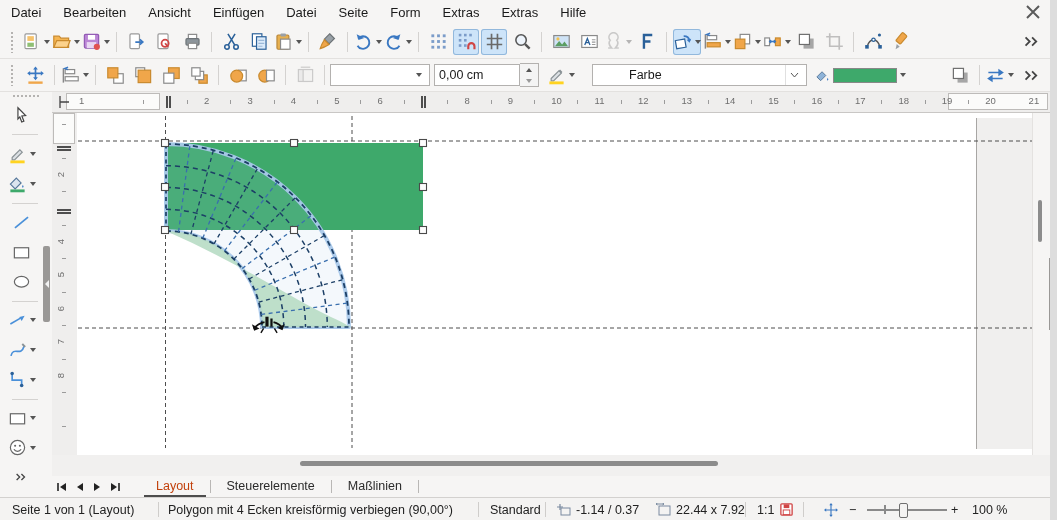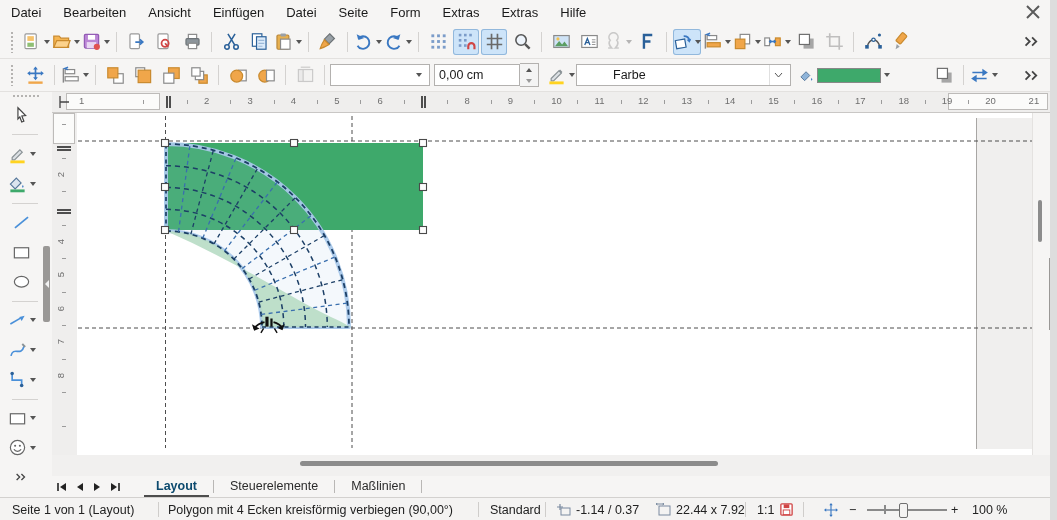--- a/index.html
+++ b/index.html
@@ -45,21 +45,21 @@
   #outside-page{position:absolute;left:899px;top:5px;width:56px;height:331px;background:#f0efee;border-left:1px solid #a8a6a4;}
   #right-gutter{position:absolute;left:955px;top:0;width:25px;height:342px;background:#f6f5f4;border-left:1px solid #e4e2e0;}
   #vscroll-thumb{position:absolute;left:961px;top:87px;width:4px;height:42px;background:#8c8c8c;border-radius:2px;}
   #draw-svg{position:absolute;left:0;top:0;width:980px;height:342px;}
   
   #hscrollstrip{position:absolute;left:52px;top:455px;width:1005px;height:21px;background:#f1f0ef;}
   #hscroll-thumb{position:absolute;left:248px;top:6px;width:418px;height:5px;background:#8c8c8c;border-radius:2.5px;}
   #tabstrip{position:absolute;left:52px;top:476px;width:1005px;height:21px;display:flex;align-items:center;background:#f6f5f4;}
   .navbtn{width:18px;height:16px;display:flex;align-items:center;justify-content:center;}
   .tab{font-size:12.5px;padding:2px 14px 3px;color:#2b2b2b;position:relative;}
-  .tab.active{font-weight:bold;color:#0c4a6e;}
+  .tab.active{font-weight:normal;color:#c2410c;}
   .tab.active::after{content:"";position:absolute;left:2px;right:2px;bottom:-2px;height:3px;background:#4d4d4d;}
   .tabsep{width:1px;height:13px;background:#b9b7b5;margin:0 2px;}
   
   #statusbar{position:absolute;left:0;top:497px;width:100%;height:23px;background:#f4f3f2;border-top:1px solid #d3d1cf;font-size:12.5px;color:#222;}
   .st{position:absolute;top:0;height:23px;display:flex;align-items:center;white-space:nowrap;}
   .stsep{position:absolute;top:4px;width:1px;height:15px;background:#cfcdcb;}
   #zoom-track{position:absolute;left:867px;top:11px;width:80px;height:1.5px;background:#8a8a8a;}
   #zoom-detent{position:absolute;left:884px;top:7px;width:1.5px;height:9px;background:#8a8a8a;}
   #zoom-thumb{position:absolute;left:899px;top:5px;width:7px;height:13px;background:#f4f3f2;border:1px solid #6f6f6f;border-radius:2px;}
 </style>
@@ -399,21 +399,21 @@
         </i>
       </div>
     <div class="tb" style="margin-left:8px;">
         <svg viewBox="0 0 16 16">
           <path d="M3.5 10.5 l6.5-6.5 2 2 -6.5 6.5 h-2 Z" fill="#dde1e5" stroke="#8a9296"></path>
           <path d="M10 4 l2 2 1-1 -2-2 Z" fill="#8a9296"></path>
           <rect x="2" y="13" width="12" height="2.4" fill="#ffd320"></rect>
         </svg>
         <i class="car"></i>
       </div>
-    <div class="combo" style="width:215px;margin-left:0;padding-left:36px;">
+    <div class="combo" style="width:215px;margin-left:16px;padding-left:36px;">
         <span>Farbe</span>
         <span class="cbtn">
           <svg width="9" height="6" viewBox="0 0 9 6">
             <path d="M1 1 L4.5 5 L8 1" fill="none" stroke="#555"></path>
           </svg>
         </span>
       </div>
     <div class="tb" style="margin-left:8px;">
       <svg viewBox="0 0 16 16" style="width:15px;height:15px">
           <path d="M2 9.5 l5.5-5.5 4 4 -5.5 5.5 Z" fill="#8fb4d9" stroke="#56779a"></path>

